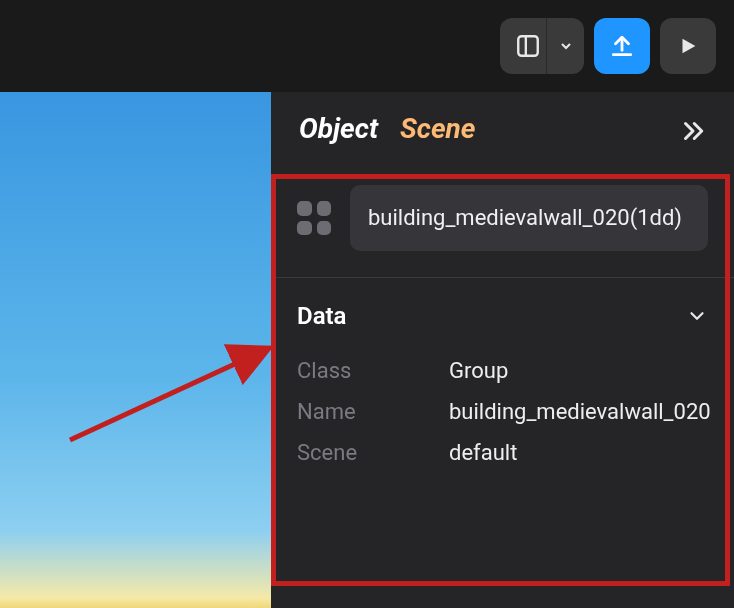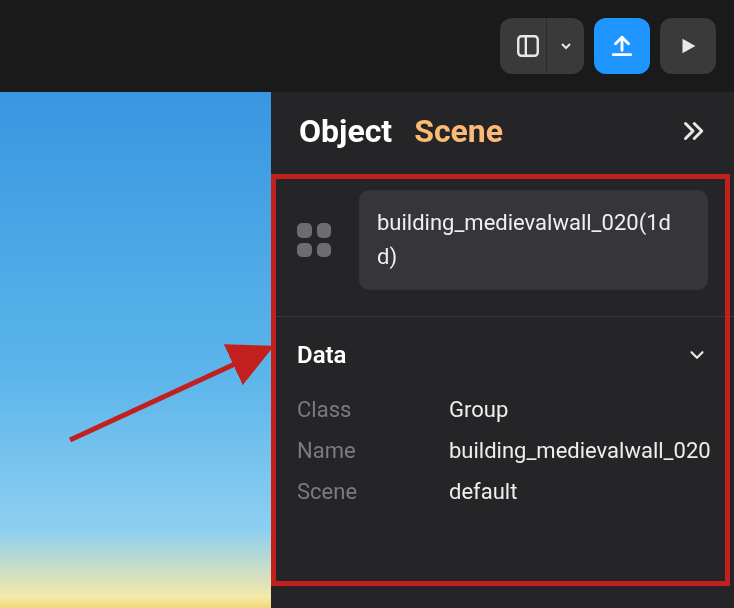--- a/index.html
+++ b/index.html
@@ -57,40 +57,40 @@
       background: #252528;
       color: #e8e8e8;
     }
     .tabs {
       display: flex;
       align-items: center;
       padding: 20px 28px 18px 28px;
       gap: 22px;
       position: relative;
     }
-    .tab { font-size: 32px; font-weight: 700; cursor: pointer; }
+    .tab { font-size: 28px; font-weight: 700; cursor: pointer; font-style: italic; }
     .tab.active { color: #ffffff; }
     .tab.inactive { color: #fdba74; }
     .expand-icon { position: absolute; right: 26px; top: 24px; cursor: pointer; color: #e8e8e8; }
 
     .highlight-box {
       position: absolute;
       top: 82px;
       left: 0px;
       right: 4px;
       height: 412px;
       border: 5px solid #c21f1f;
       pointer-events: none;
       z-index: 5;
     }
 
     .name-row {
       display: flex;
       align-items: center;
-      gap: 28px;
+      gap: 19px;
       padding: 22px 26px 26px 26px;
       border-bottom: 1px solid #3a3a3e;
     }
     .grid-icon {
       width: 34px; height: 34px;
       display: grid;
       grid-template-columns: 1fr 1fr;
       grid-template-rows: 1fr 1fr;
       gap: 5px;
       flex-shrink: 0;

